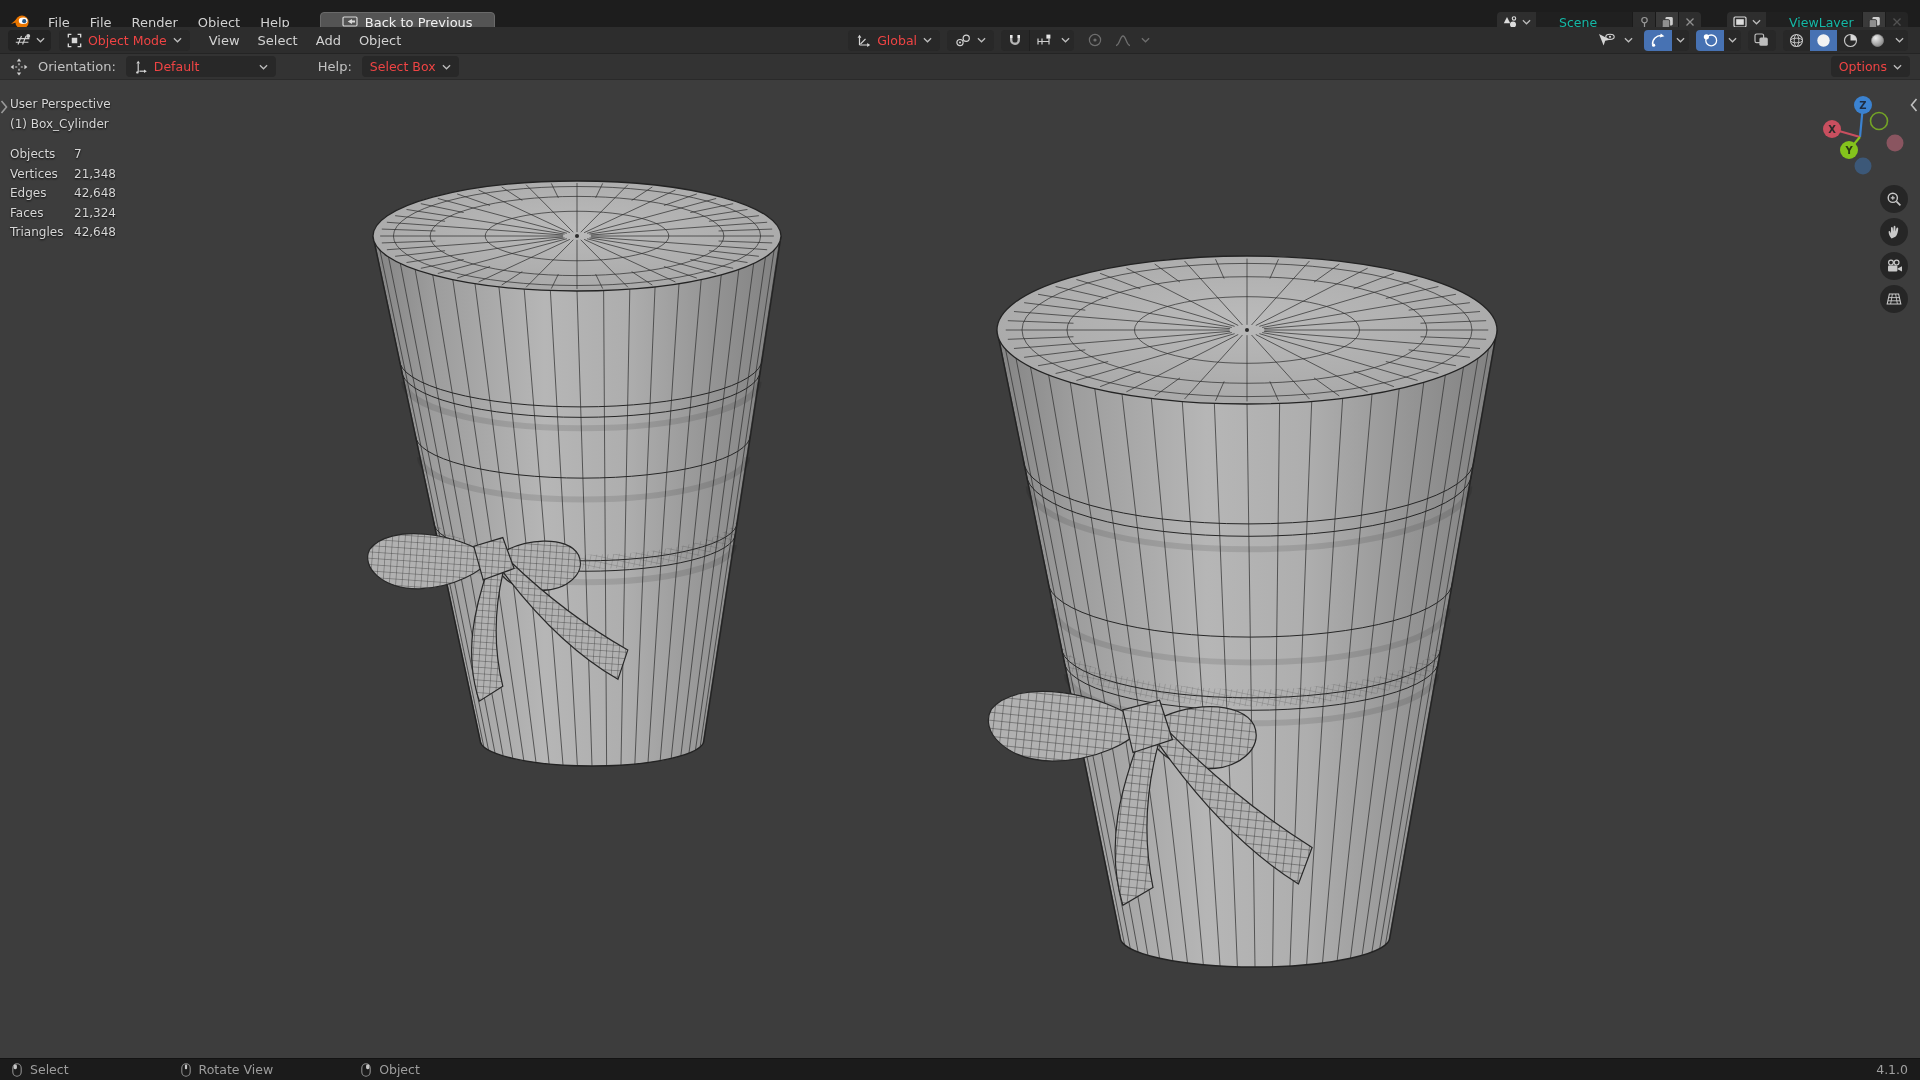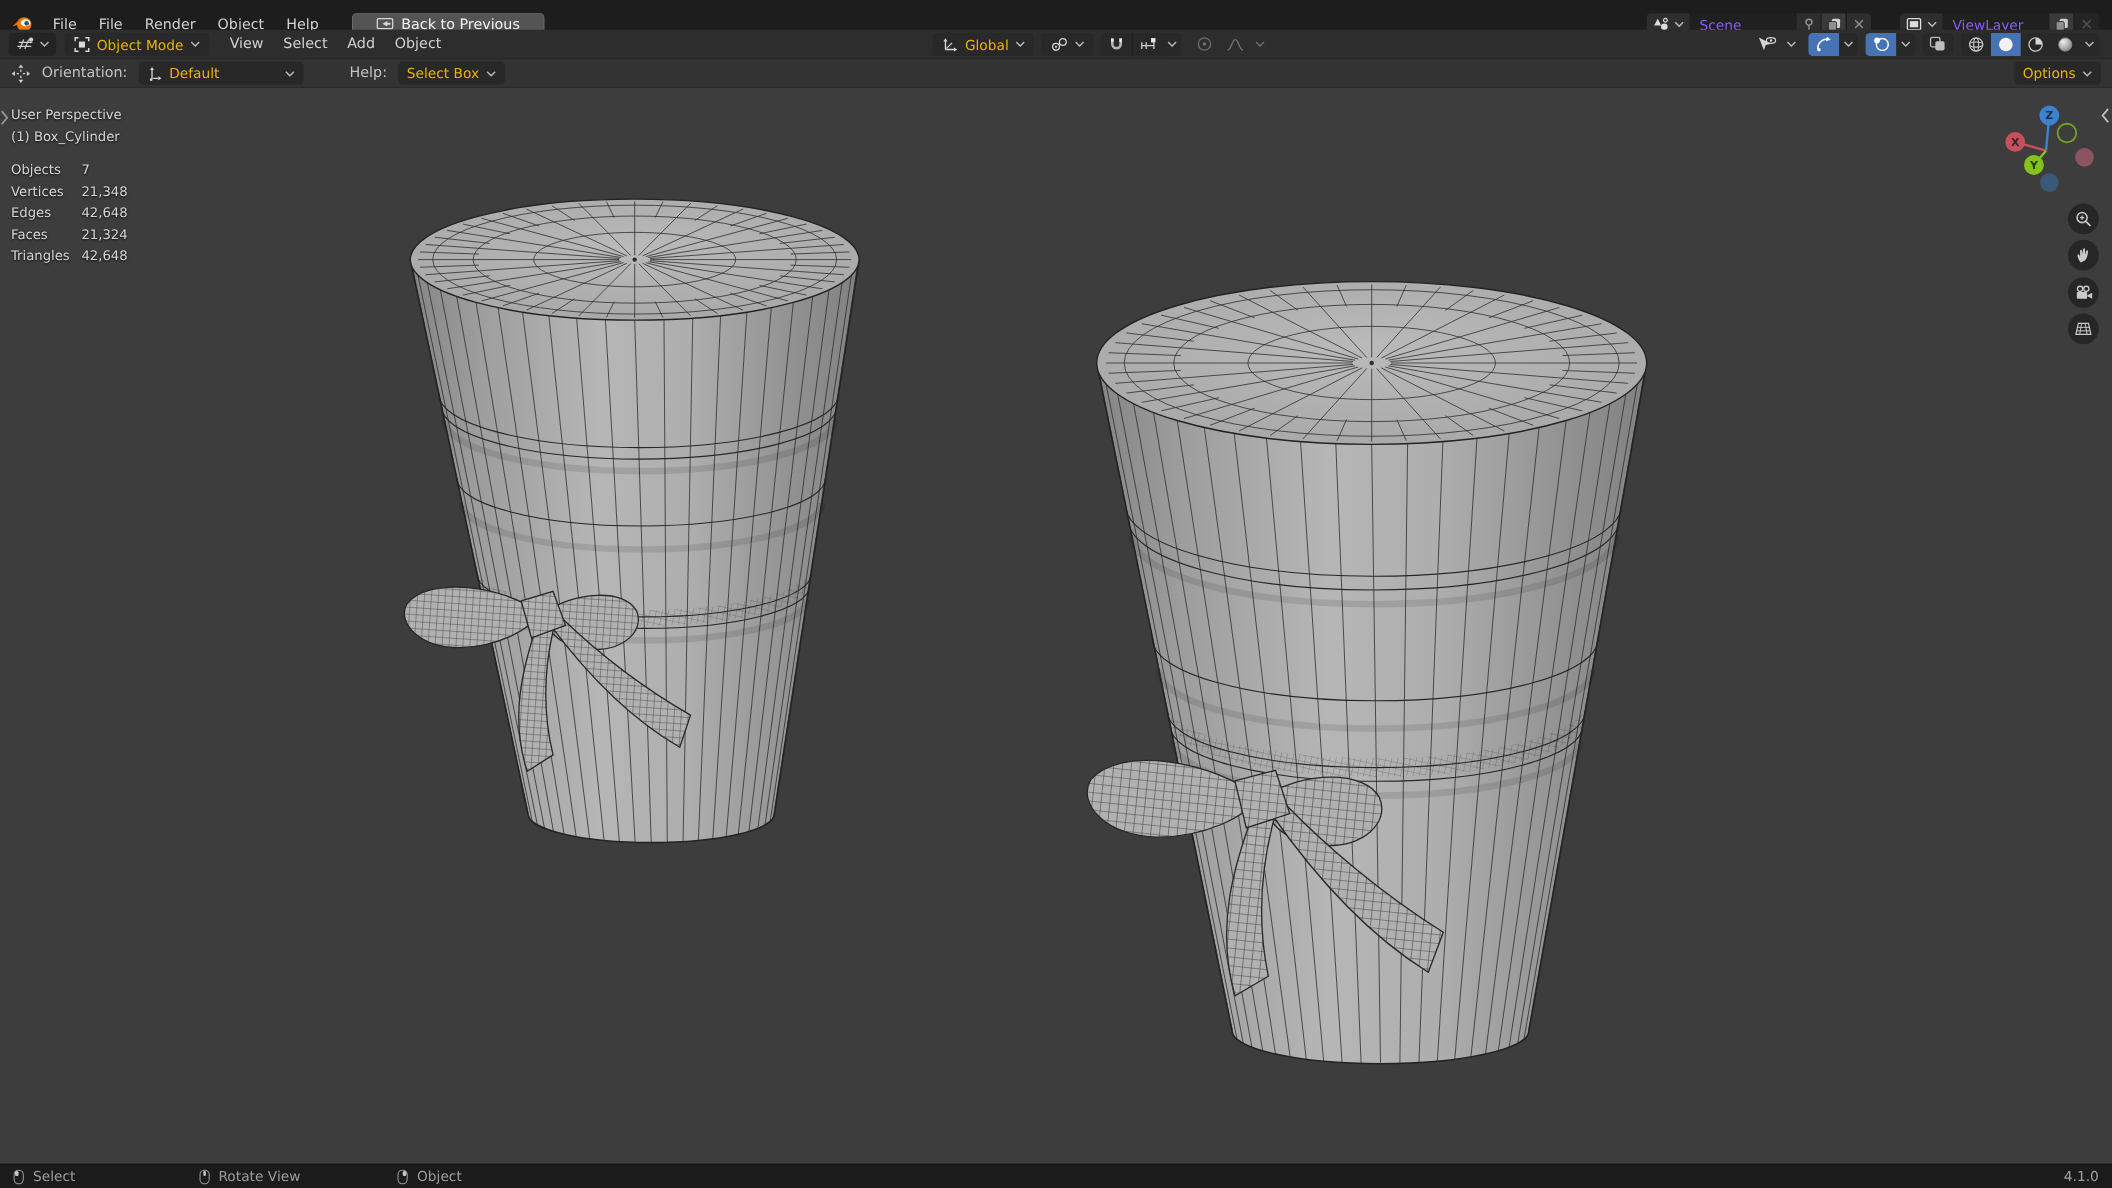--- a/index.html
+++ b/index.html
@@ -9,27 +9,27 @@
 .chev{width:9px;height:6px;flex:0 0 auto}
 
 .topbar{position:absolute;top:0;left:0;right:0;height:44px;background:#1d1d1d;display:flex;align-items:center;padding:0 10px}
 .logo{margin-right:8px;display:flex;align-items:center}
 .menu-item{padding:3px 10px;color:#d2d2d2;border-radius:3px;cursor:default}
 .back-btn{margin-left:20px;display:flex;align-items:center;gap:7px;background:#545454;border:1px solid #6a6a6a;border-radius:4px;height:21px;padding:0 21px;color:#f1f1f1}
 .id-widgets{margin-left:auto;display:flex;gap:26px;margin-right:2px}
 .idb{display:flex;align-items:center;height:21px;background:#202020;border-radius:4px;overflow:hidden}
 .idb-seg{display:flex;align-items:center;height:100%;padding:0 5px}
 .idb-browse{background:#2e2e2e;gap:4px}
-.idb-name{width:96px;padding:0 9px;color:#8b5cf6;font-size:12.5px}
+.idb-name{width:96px;padding:0 23px;color:#14b8a6;font-size:12.5px}
 .idb-btn{background:#2e2e2e;border-left:1px solid #1a1a1a;width:23px;justify-content:center}
 .dim{opacity:.45}
 
 .vph{position:absolute;top:27px;left:0;right:0;height:27px;background:#2d2d2d;display:flex;align-items:center;padding:0 8px;border-bottom:1px solid #242424}
 .tool-btn{display:flex;align-items:center;gap:4px;background:#232323;border-radius:4px;height:21px;padding:0 6px}
-.dd{display:flex;align-items:center;gap:6px;background:#282828;border-radius:4px;height:21px;padding:0 8px;color:#eab308;font-size:12.5px}
+.dd{display:flex;align-items:center;gap:6px;background:#282828;border-radius:4px;height:21px;padding:0 8px;color:#ef4444;font-size:12.5px}
 .hmenu{padding:3px 9px;color:#d2d2d2}
 .group{display:flex;align-items:center;gap:7px}
 .pair{display:flex;align-items:center}
 .tgl{display:flex;align-items:center;justify-content:center;width:28px;height:21px;background:#282828;border-radius:4px 0 0 4px}
 .tgl.solo{border-radius:4px}
 .tgl.active{background:#4772b3}
 .tgl-chev{width:17px;height:21px;background:#282828;border-radius:0 4px 4px 0;display:flex;align-items:center;justify-content:center}
 .seg-group{display:flex;background:#282828;border-radius:4px 0 0 4px;overflow:hidden;height:21px;align-items:center}
 .seg{display:flex;align-items:center;justify-content:center;width:27px;height:100%}
 .seg.active{background:#4772b3}

